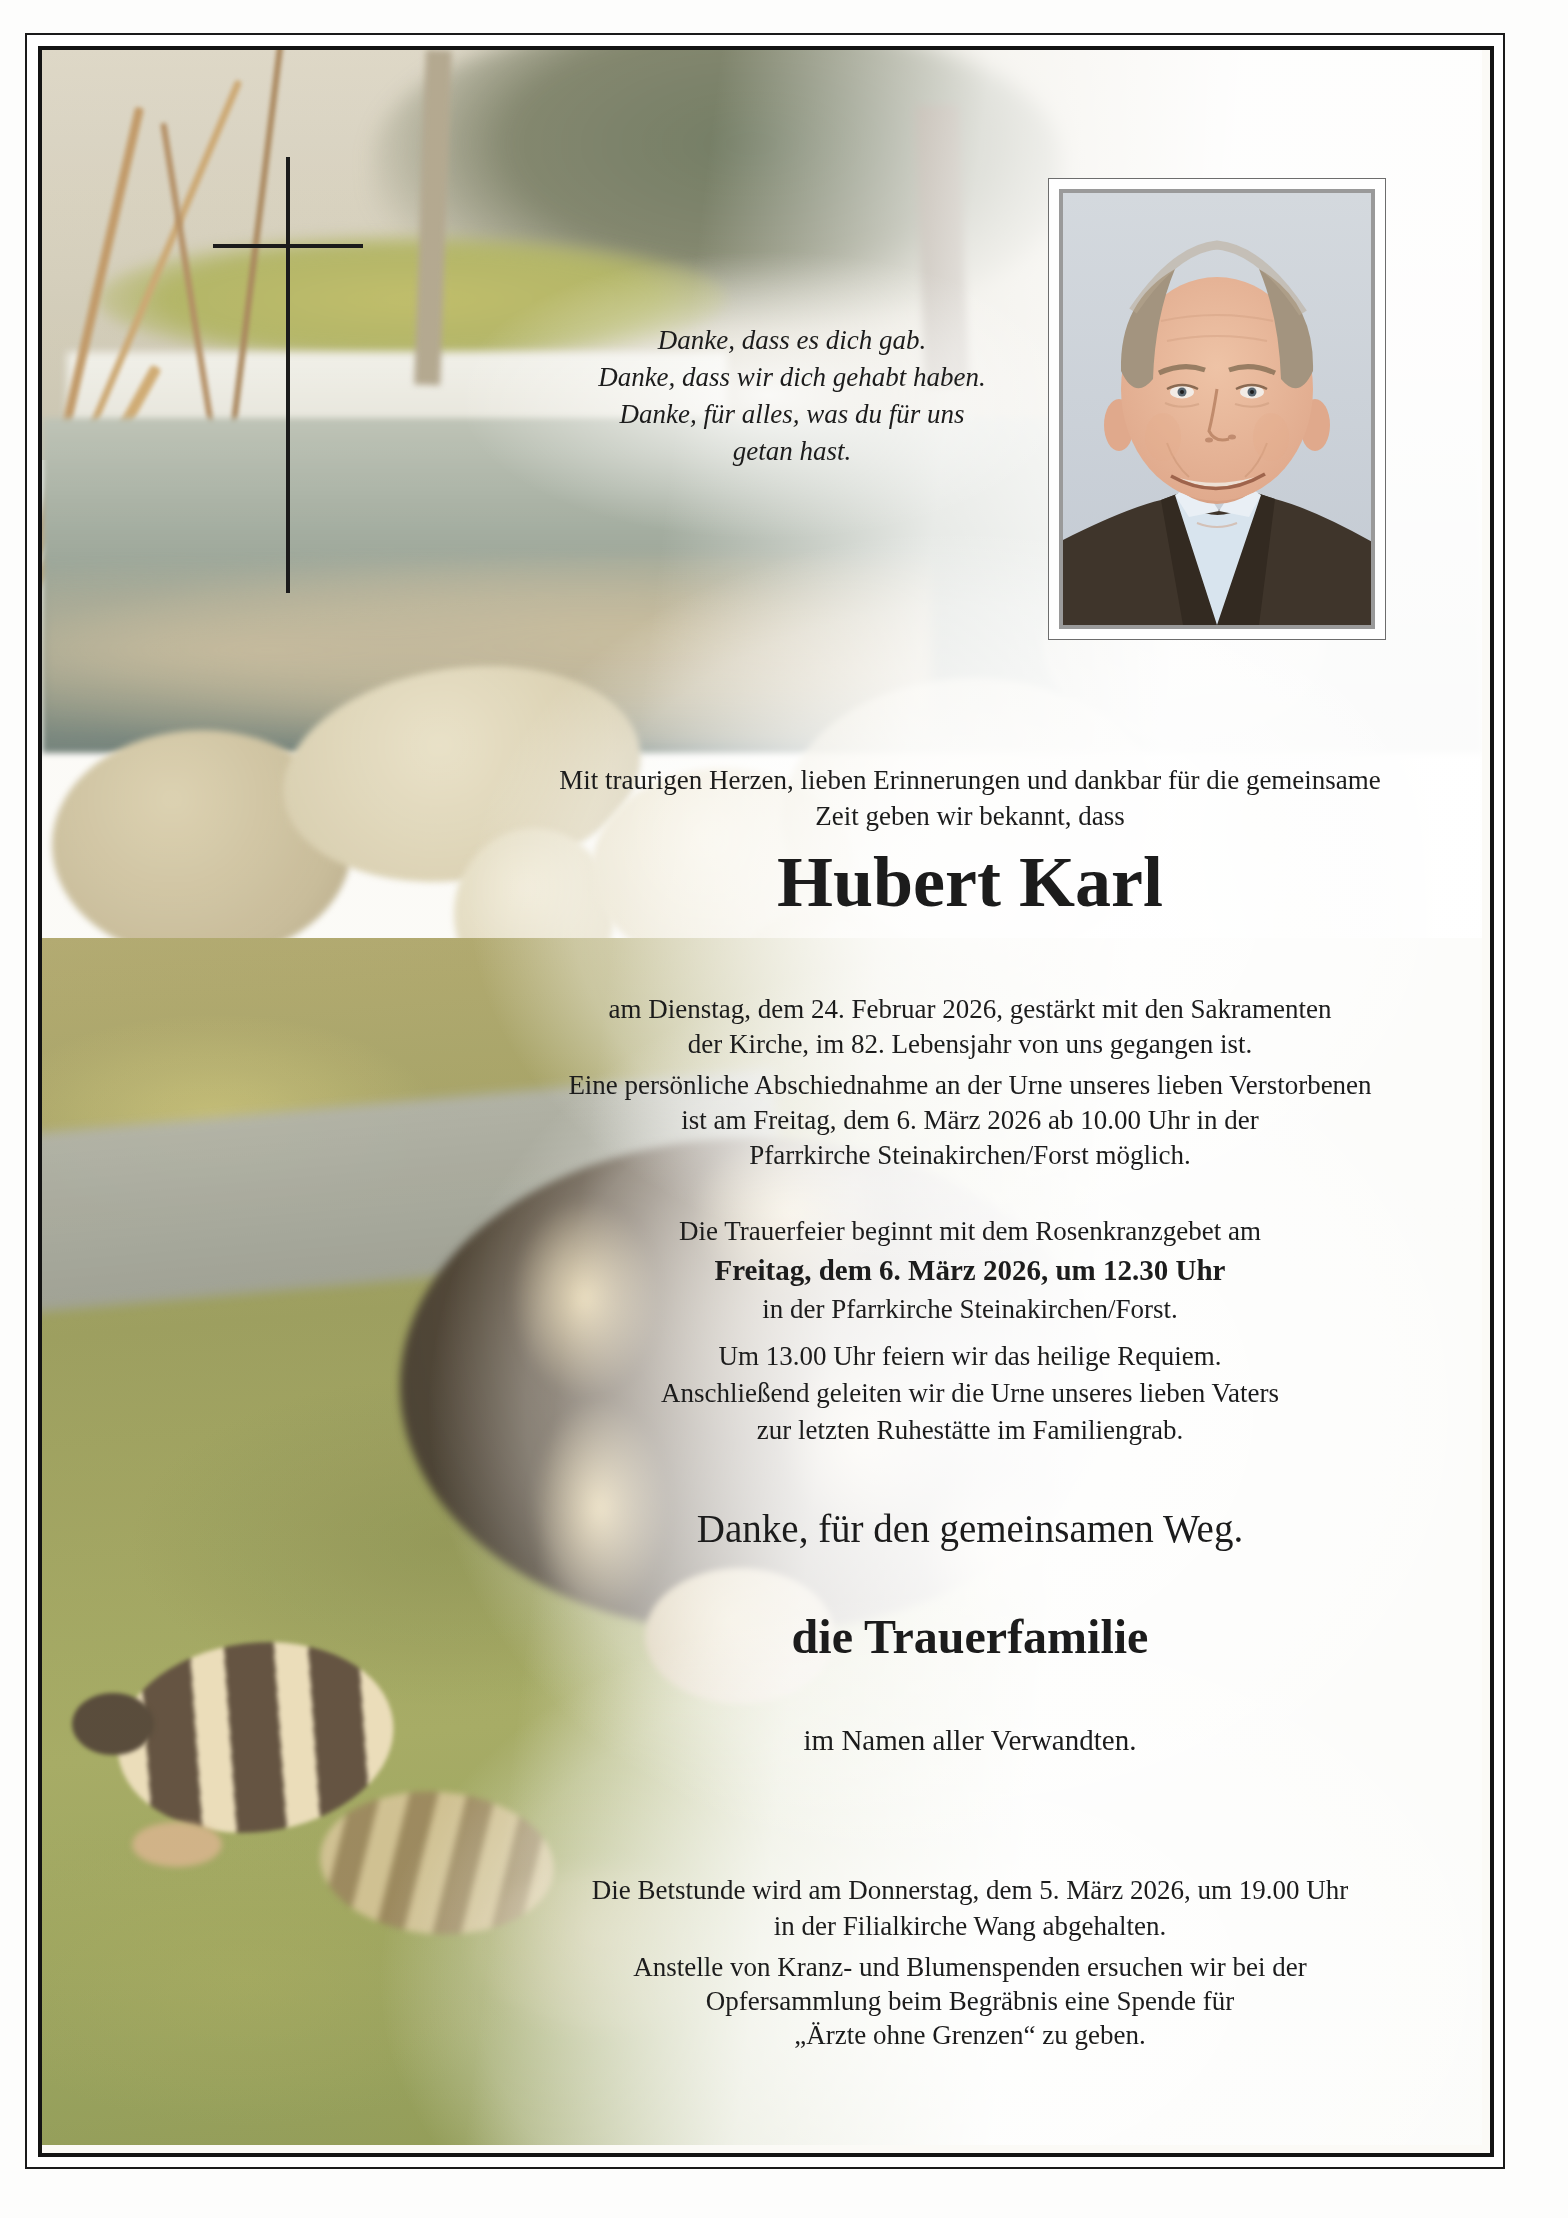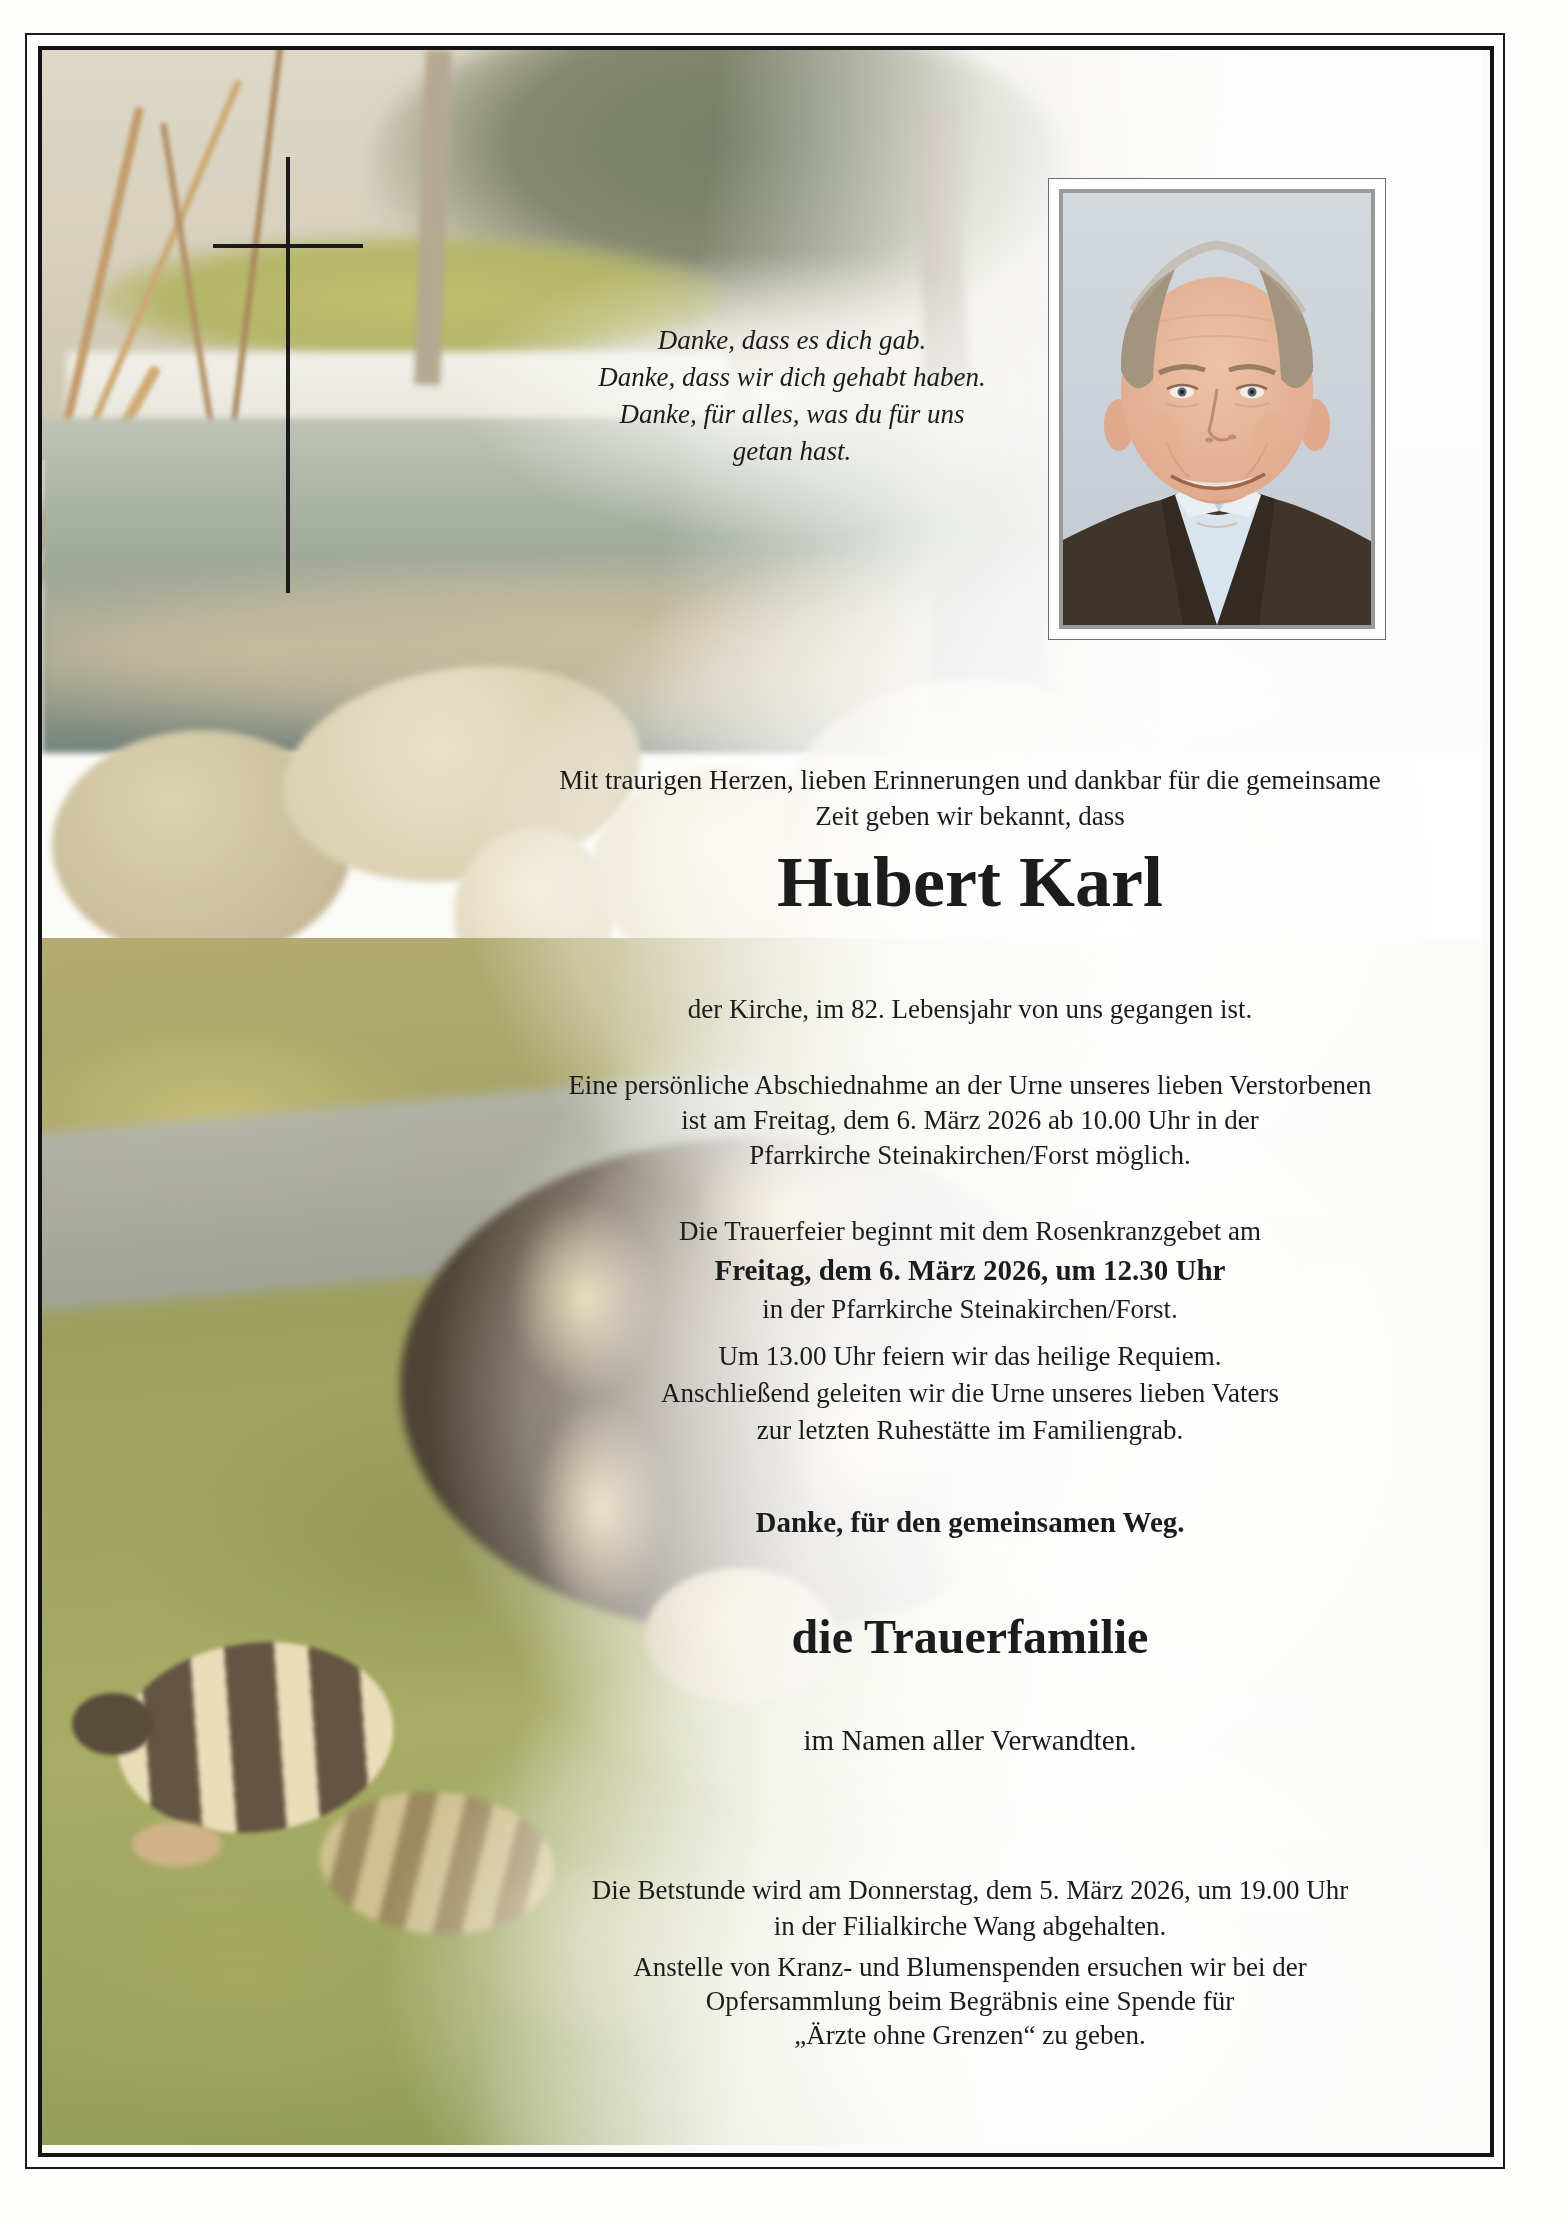--- a/index.html
+++ b/index.html
@@ -104,21 +104,21 @@
   .t{position:absolute;z-index:8;text-align:center;}
   .line{white-space:nowrap;}
   .quote{left:452px;top:322px;width:680px;font-size:27px;line-height:37px;font-style:italic;}
   .announce{left:395px;top:762px;width:1150px;font-size:27px;line-height:36px;}
   .name{left:395px;top:842px;width:1150px;font-size:72px;line-height:80px;font-weight:bold;}
   .passing{left:395px;top:992px;width:1150px;font-size:27px;line-height:35px;}
   .farewell{left:395px;top:1068px;width:1150px;font-size:27px;line-height:35px;}
   .funeral{left:395px;top:1212px;width:1150px;font-size:27px;line-height:39px;}
   .funeral .bold-line{font-weight:bold;font-size:29px;}
   .requiem{left:395px;top:1338px;width:1150px;font-size:27px;line-height:37px;}
-  .thanks{left:395px;top:1506px;width:1150px;font-size:29px;font-weight:bold;}
+  .thanks{left:395px;top:1506px;width:1150px;font-size:39px;font-weight:normal;}
   .family{left:395px;top:1610px;width:1150px;font-size:48px;line-height:54px;font-weight:bold;}
   .relatives{left:395px;top:1724px;width:1150px;font-size:29px;font-weight:normal;}
   .betstunde{left:395px;top:1872px;width:1150px;font-size:27px;line-height:36px;}
   .donation{left:395px;top:1950px;width:1150px;font-size:27px;line-height:34px;}
   .website{left:440px;top:2104px;width:1100px;font-size:21px;}
 </style>
 </head>
 <body>
 
 <div class="page">
@@ -234,20 +234,21 @@
   </div>
 
   <div class="t announce">
     <div class="line">Mit traurigen Herzen, lieben Erinnerungen und dankbar für die gemeinsame</div>
     <div class="line">Zeit geben wir bekannt, dass</div>
   </div>
 
   <div class="t name">Hubert Karl</div>
 
   <div class="t passing">
+    <div class="line">am Dienstag, dem 24. Februar 2026, gestärkt mit den Sakramenten</div>
     <div class="line">der Kirche, im 82. Lebensjahr von uns gegangen ist.</div>
   </div>
 
   <div class="t farewell">
     <div class="line">Eine persönliche Abschiednahme an der Urne unseres lieben Verstorbenen</div>
     <div class="line">ist am Freitag, dem 6. März 2026 ab 10.00 Uhr in der</div>
     <div class="line">Pfarrkirche Steinakirchen/Forst möglich.</div>
   </div>
 
   <div class="t funeral">

